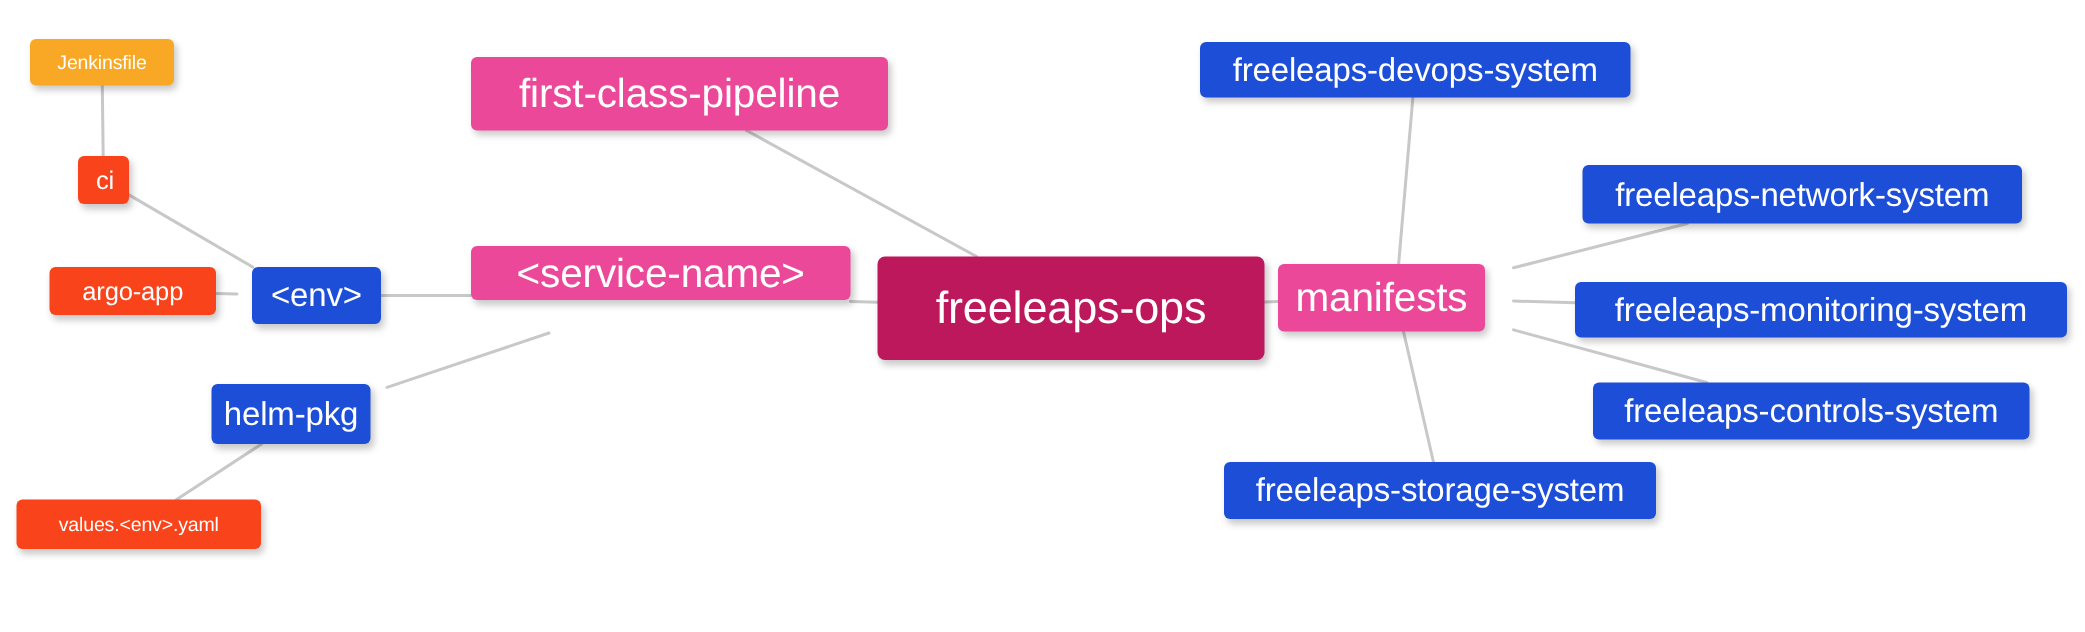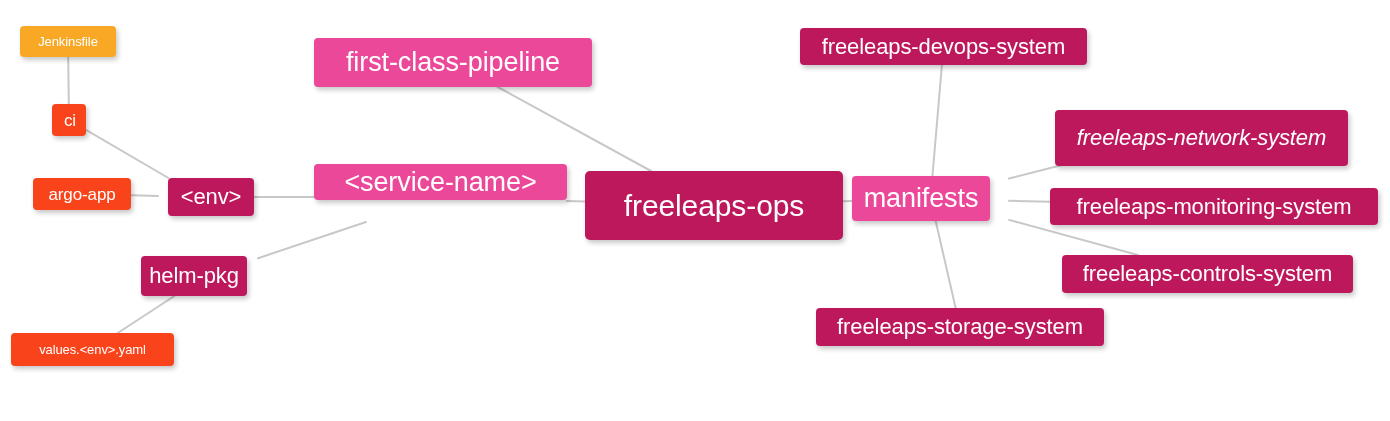--- a/index.html
+++ b/index.html
@@ -38,21 +38,21 @@
     box-shadow: 2px 3px 5px rgba(0,0,0,0.22);
     letter-spacing: -0.1px;
     line-height: 1;
     padding: 12px 10px;
   }
   .node.root {
     background: #be185d;
     border-radius: 5px;
   }
   .node.blue   { background: #ec4899; }
-  .node.green  { background: #be185d; }
+  .node.green  { background: #1d4ed8; }
   .node.orange { background: #f9a825; }
   .node.red    { background: #f9431a; }
 
   .size-root   { font-size: 30px; }
   .size-l1     { font-size: 27px; }
   .size-l2     { font-size: 22px; }
   .size-l3     { font-size: 17px; }
   .size-l4     { font-size: 13px; }
 </style>
 </head>
@@ -90,33 +90,33 @@
       </div>
       <div class="node green size-l2" style="left: 168px; top: 178px; width: 86px; height: 38px;">
         <span>&lt;env&gt;</span>
       </div>
       <div class="node green size-l2" style="left: 141px; top: 256px; width: 106px; height: 40px;">
         <span>helm-pkg</span>
       </div>
       <div class="node red size-l3" style="left: 52px; top: 104px; width: 34px; height: 32px; justify-content: flex-end;">
         <span>ci</span>
       </div>
-      <div class="node red size-l3" style="left: 33px; top: 178px; width: 98px; height: 32px;">
+      <div class="node red size-l3" style="left: 33px; top: 178px; width: 111px; height: 32px;">
         <span>argo-app</span>
       </div>
       <div class="node orange size-l4" style="left: 20px; top: 26px; width: 96px; height: 31px;">
         <span>Jenkinsfile</span>
       </div>
       <div class="node red size-l4" style="left: 11px; top: 333px; width: 163px; height: 33px;">
         <span>values.&lt;env&gt;.yaml</span>
       </div>
       <div class="node green size-l2" style="left: 800px; top: 28px; width: 287px; height: 37px;">
         <span>freeleaps-devops-system</span>
       </div>
-      <div class="node green size-l2" style="left: 1055px; top: 110px; width: 293px; height: 56px; font-style: italic;">
+      <div class="node green size-l2" style="left: 1055px; top: 110px; width: 293px; height: 39px;">
         <span>freeleaps-network-system</span>
       </div>
       <div class="node green size-l2" style="left: 1050px; top: 188px; width: 328px; height: 37px;">
         <span>freeleaps-monitoring-system</span>
       </div>
       <div class="node green size-l2" style="left: 1062px; top: 255px; width: 291px; height: 38px;">
         <span>freeleaps-controls-system</span>
       </div>
       <div class="node green size-l2" style="left: 816px; top: 308px; width: 288px; height: 38px;">
         <span>freeleaps-storage-system</span>

